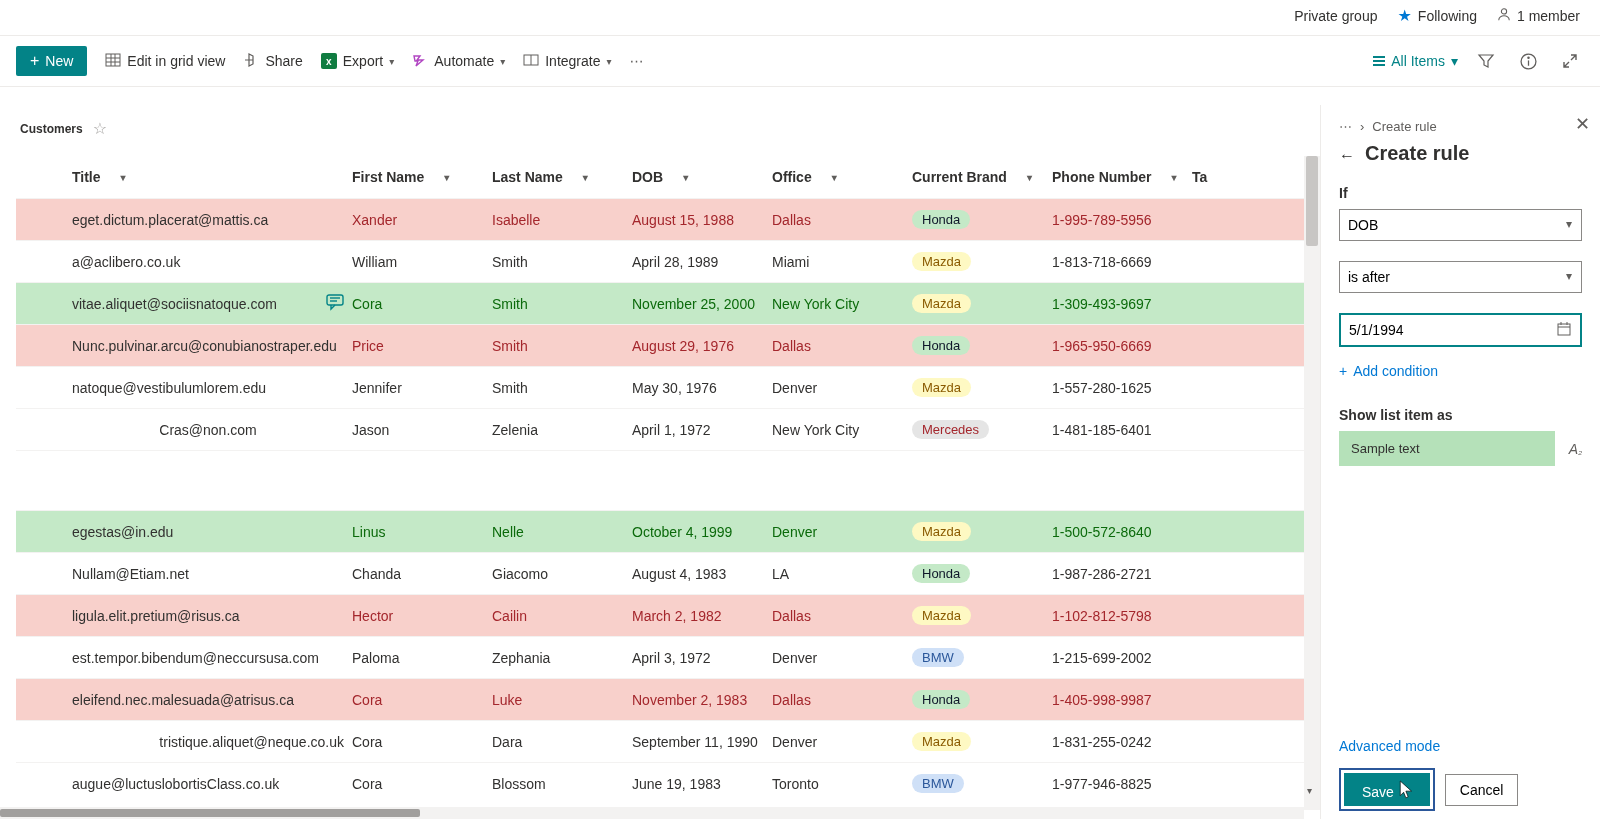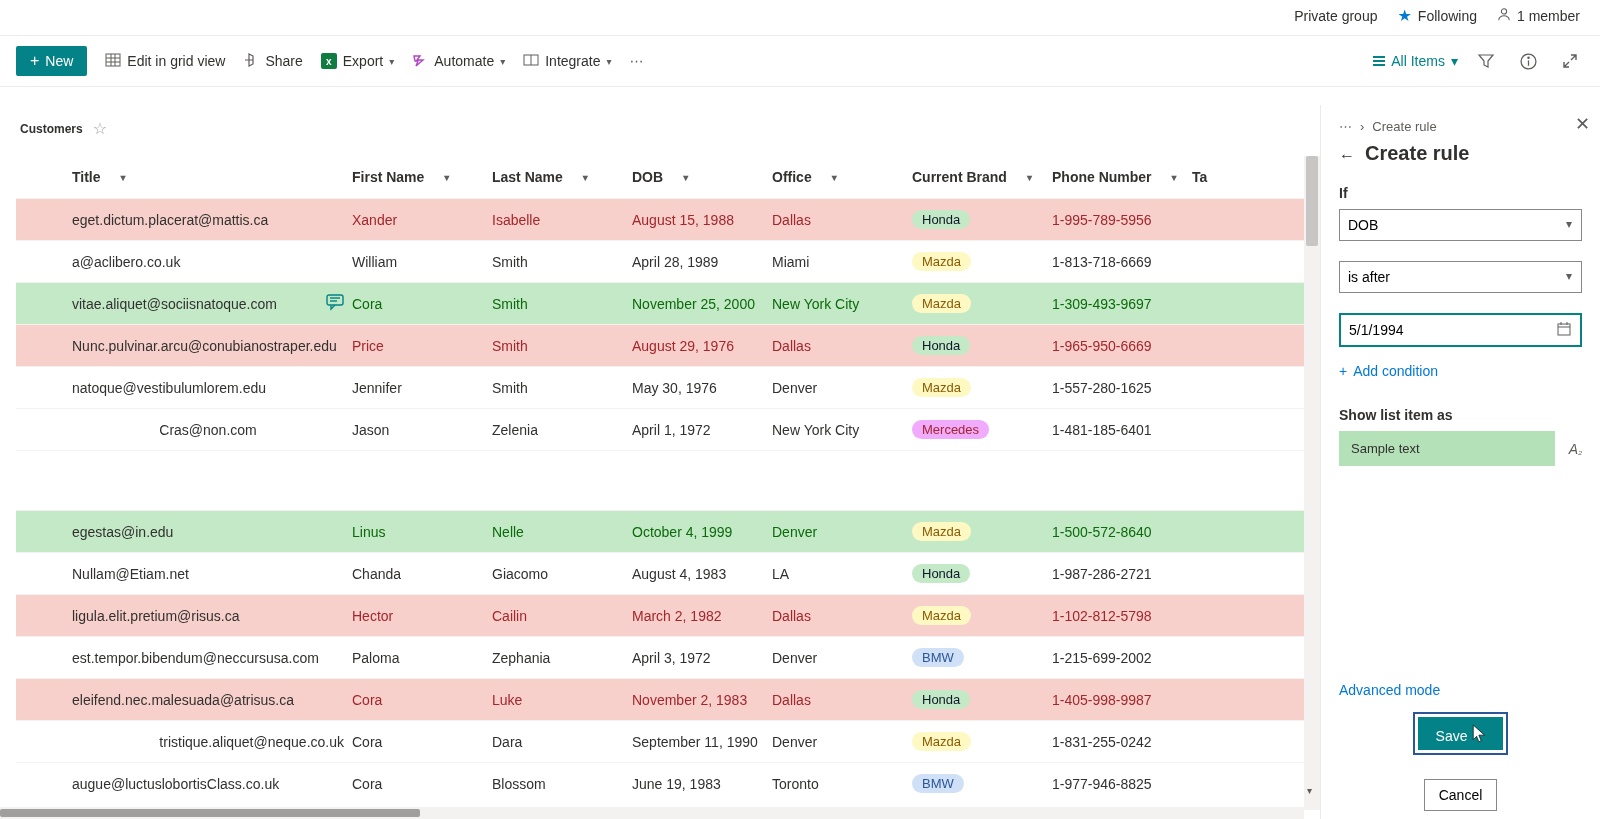--- a/index.html
+++ b/index.html
@@ -35,21 +35,21 @@
   .trow { border-top:1px solid #f3f2f1; font-size:14px; }
   .trow.red { background:#f8d0cb; }
   .trow.green { background:#c4e9c7; }
   .trow.spacer { height:60px; }
   .cell { padding-right:8px; white-space:nowrap; overflow:hidden; text-overflow:ellipsis; }
   .c-red { color:#a4262c; }
   .c-green { color:#0b6a0b; }
   .pill { display:inline-block; padding:2px 10px; border-radius:12px; font-size:13px; }
   .pill.honda { background:#c4e9c7; color:#0f172a; }
   .pill.mazda { background:#fef9c3; color:#8a5a00; }
-  .pill.merc { background:#f0abfc; color:#a4262c; }
+  .pill.merc { background:#e5e5e5; color:#a4262c; }
   .pill.bmw { background:#cfe0f7; color:#2b579a; }
   .comment-ico { color:#038387; font-size:16px; }
   
   .scrollbar-v { position:absolute; right:0; top:0; width:16px; height:100%; background:#f3f2f1; }
   .scrollbar-v .thumb { position:absolute; top:0; left:2px; width:12px; height:90px; background:#c8c6c4; border-radius:2px; }
   .scrollbar-v .down { position:absolute; bottom:14px; left:3px; font-size:10px; color:#605e5c; }
   .scrollbar-h { position:absolute; left:0; bottom:0; right:16px; height:12px; background:#f3f2f1; }
   .scrollbar-h .thumb { position:absolute; left:0; top:2px; height:8px; width:420px; background:#a19f9d; border-radius:2px; }
   
   .panel { width:280px; border-left:1px solid #edebe9; display:flex; flex-direction:column; padding:14px 18px 8px; position:relative; }
@@ -66,21 +66,21 @@
   .date-inp { width:100%; height:34px; border:2px solid #038387; padding:0 30px 0 8px; font-size:14px; }
   .add-cond { display:flex; align-items:center; gap:6px; color:#0078d4; font-size:14px; cursor:pointer; margin-bottom:28px;}
   .add-cond .plus { font-size:14px; }
   .sample-row { display:flex; align-items:center; gap:14px; margin-bottom:24px;}
   .sample-box { flex:1; background:#b5e1b9; padding:10px 12px; font-size:13px; color:#323130; }
   .font-ico { font-size:14px; color:#605e5c; cursor:pointer; font-style:italic; }
   .font-ico::after{content:"₂"; font-size:10px;}
   
   .panel-foot { margin-top:auto; }
   .adv { color:#0078d4; font-size:14px; cursor:pointer; display:block; margin-bottom:14px;}
-  .btns { display:flex; gap:24px; align-items:center;flex-direction:column; }
+  .btns { display:flex; gap:10px; align-items:center; }
   .save-wrap { padding:3px; border:2px solid #2b579a; background:#fff; display:inline-block;}
   .btn-save { background:#038387; color:#fff; border:none; padding:6px 18px; font-size:14px; cursor:pointer; }
   .btn-cancel { background:#fff; border:1px solid #8a8886; padding:7px 14px; font-size:14px; cursor:pointer; }
   .cursor { position:absolute; width:14px; height:18px; pointer-events:none;}
   
   svg { overflow:visible; }
 </style>
 </head>
 <body>
 

